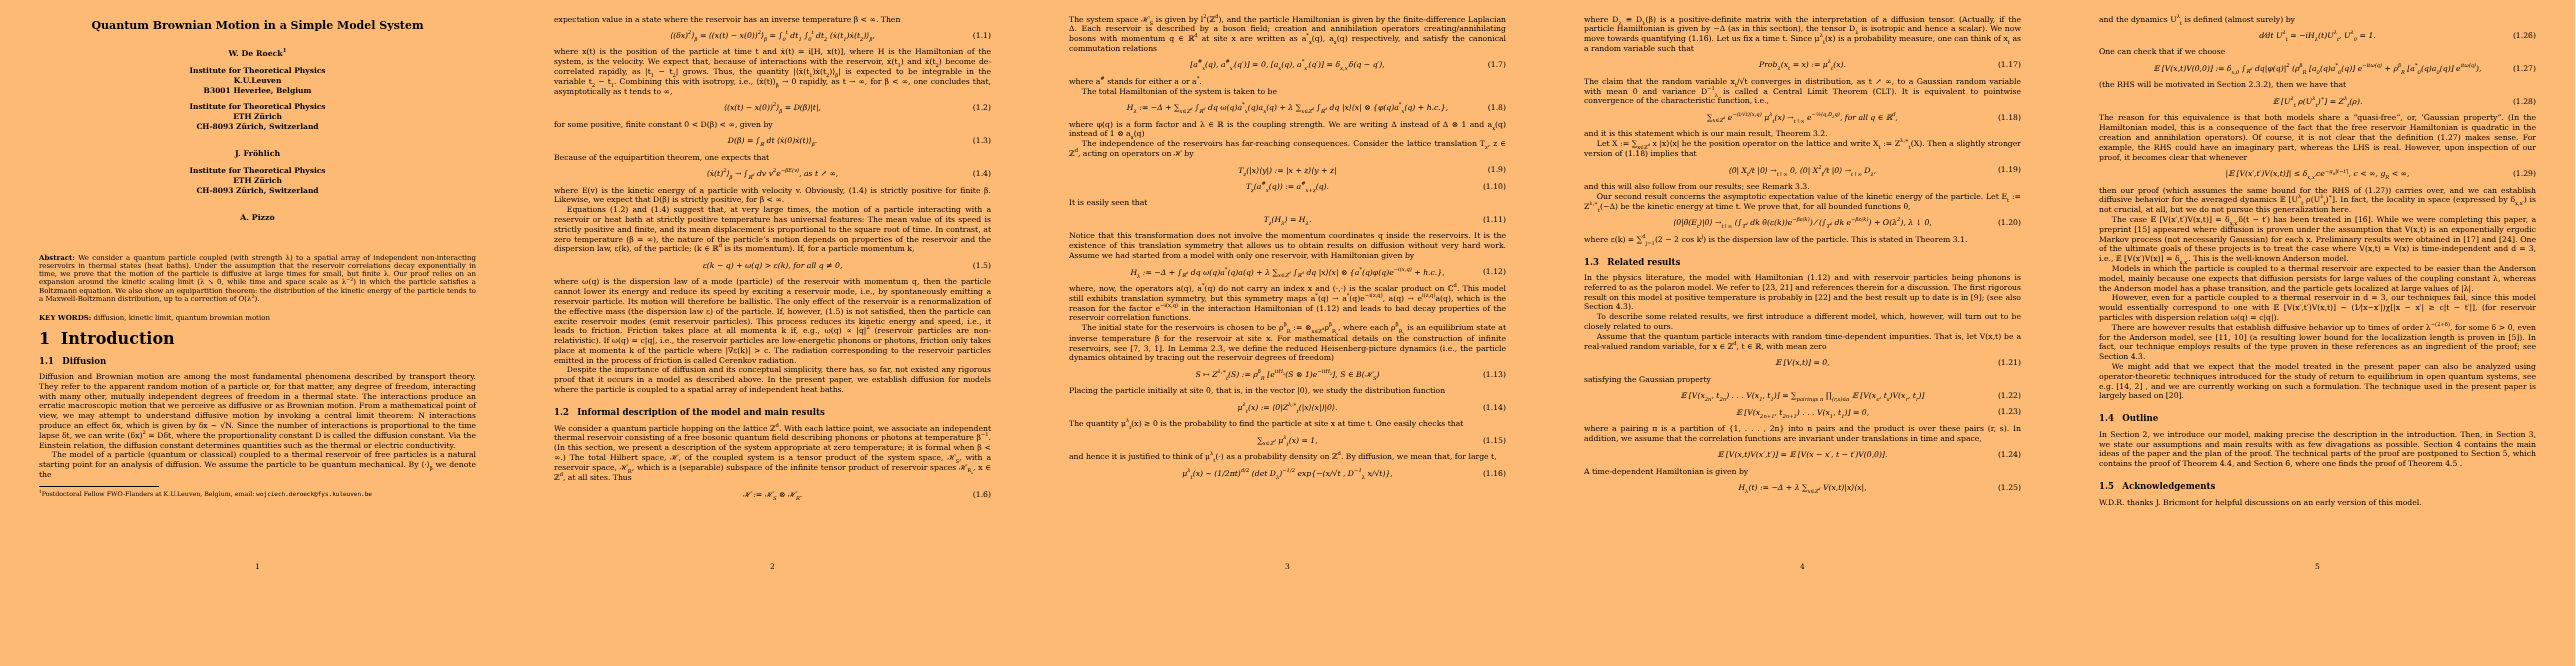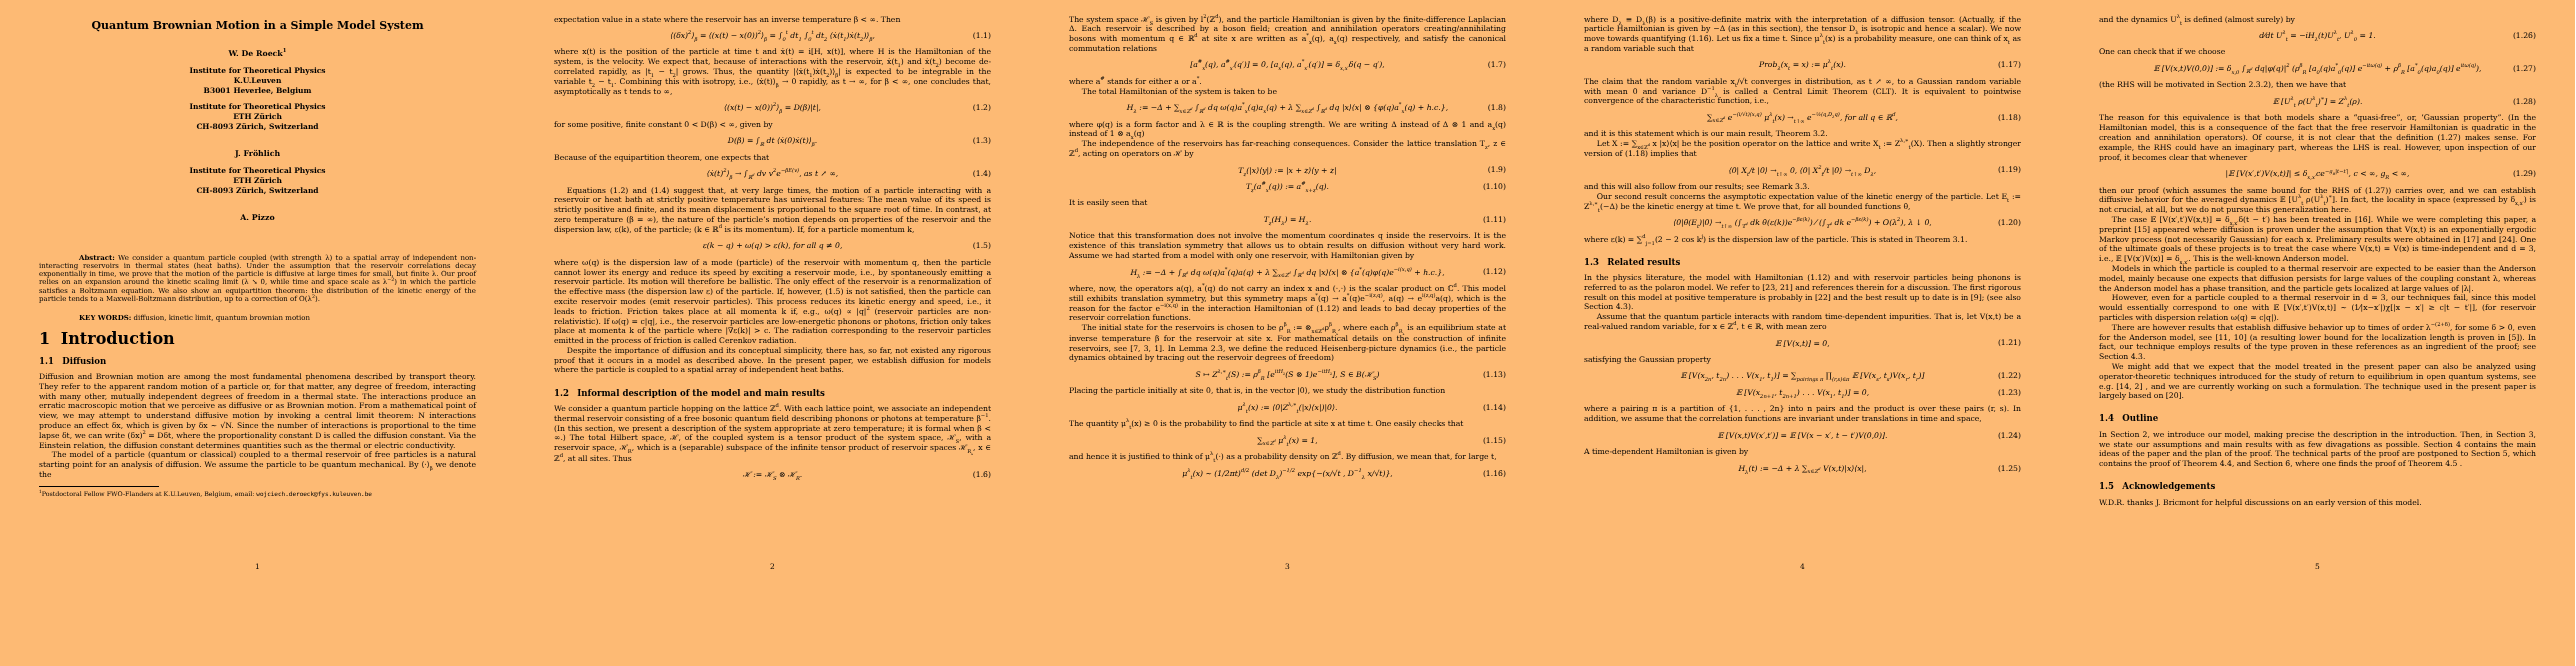--- a/index.html
+++ b/index.html
@@ -14,21 +14,21 @@
   }
   .pages{position:absolute;left:0;top:0;display:flex;}
   .page{width:515px;height:667px;position:relative;box-sizing:border-box;
     padding:14.5px 39px 0 39px;overflow:hidden;background:#fdba74;}
   .body{font-size:7.7px;line-height:9.8px;text-align:justify;}
   sup,sub{font-size:68%;line-height:0;}
   .b-title{font-size:11px;line-height:13.3px;font-weight:700;text-align:center;margin-top:4.4px;}
   .b-author{font-size:7.8px;font-weight:700;text-align:center;margin-top:17px;}
   .b-affil{font-size:7.5px;line-height:10px;font-weight:700;text-align:center;margin-top:7.2px;}
   .b-affil + .b-affil{margin-top:5.6px;}
-  .b-labeled .lbl{font-weight:700;margin-left:40px;}
+  .b-labeled .lbl{font-weight:700;}
   .abstract{margin-top:31px;font-size:7px;line-height:8.3px;text-align:justify;}
   .keywords{margin-top:7.2px;font-size:7px;line-height:13px;}
   .b-h1{margin-top:9px;margin-bottom:3.3px;font-size:16px;font-weight:700;}
   .b-h1 .hnum{margin-right:10.6px;}
   .b-h2{margin-top:13.3px;margin-bottom:5.6px;font-size:8.6px;font-weight:700;}
   .b-h2 .hnum{margin-right:8.3px;}
   .b-p{margin:0;}
   .b-p.indent{text-indent:12.8px;}
   .b-eq{position:relative;margin:6.7px 0;font-style:italic;}
   .b-eq .etext{display:block;text-align:center;margin:0 29px;}
@@ -90,20 +90,21 @@
         <div class="b-p">for some positive, finite constant 0 &lt; D(β) &lt; ∞, given by</div>
         <div class="b-eq">
           <span class="etext">D(β) = ∫<sub>ℝ</sub> dt ⟨ẋ(0)ẋ(t)⟩<sub>β</sub>.</span>
           <span class="eqnum">(1.3)</span>
         </div>
         <div class="b-p">Because of the equipartition theorem, one expects that</div>
         <div class="b-eq">
           <span class="etext">⟨ẋ(t)<sup>2</sup>⟩<sub>β</sub> → ∫<sub>ℝ<sup>d</sup></sub> dv v<sup>2</sup>e<sup>−βE(v)</sup>,      as t ↗ ∞,</span>
           <span class="eqnum">(1.4)</span>
         </div>
+        <div class="b-p">where E(v) is the kinetic energy of a particle with velocity v.  Obviously, (1.4) is strictly positive for finite β. Likewise, we expect that D(β) is strictly positive, for β &lt; ∞.</div>
         <div class="b-p indent">Equations (1.2) and (1.4) suggest that, at very large times, the motion of a particle interacting with a reservoir or heat bath at strictly positive temperature has universal features: The mean value of its speed is strictly positive and finite, and its mean displacement is proportional to the square root of time.  In contrast, at zero temperature (β = ∞), the nature of the particle’s motion depends on properties of the reservoir and the dispersion law, ε(k), of the particle; (k ∈ ℝ<sup>d</sup> is its momentum). If, for a particle momentum k,</div>
         <div class="b-eq">
           <span class="etext">ε(k − q) + ω(q) &gt; ε(k),      for all q ≠ 0,</span>
           <span class="eqnum">(1.5)</span>
         </div>
         <div class="b-p">where ω(q) is the dispersion law of a mode (particle) of the reservoir with momentum q, then the particle cannot lower its energy and reduce its speed by exciting a reservoir mode, i.e., by spontaneously emitting a reservoir particle. Its motion will therefore be ballistic. The only effect of the reservoir is a renormalization of the effective mass (the dispersion law ε) of the particle. If, however, (1.5) is not satisfied, then the particle can excite reservoir modes (emit reservoir particles). This process reduces its kinetic energy and speed, i.e., it leads to friction. Friction takes place at all momenta k if, e.g., ω(q) ∝ |q|<sup>2</sup> (reservoir particles are non-relativistic).  If ω(q) = c|q|, i.e., the reservoir particles are low-energetic phonons or photons, friction only takes place at momenta k of the particle where |∇ε(k)| &gt; c. The radiation corresponding to the reservoir particles emitted in the process of friction is called Cerenkov radiation.</div>
         <div class="b-p indent">Despite the importance of diffusion and its conceptual simplicity, there has, so far, not existed any rigorous proof that it occurs in a model as described above. In the present paper, we establish diffusion for models where the particle is coupled to a spatial array of independent heat baths.</div>
         <div class="b-h2"><span class="hnum">1.2</span><span class="htxt">Informal description of the model and main results</span></div>
         <div class="b-p">We consider a quantum particle hopping on the lattice ℤ<sup>d</sup>.  With each lattice point, we associate an independent thermal reservoir consisting of a free bosonic quantum field describing phonons or photons at temperature β<sup>−1</sup>. (In this section, we present a description of the system appropriate at zero temperature; it is formal when β &lt; ∞.) The total Hilbert space, ℋ, of the coupled system is a tensor product of the system space, ℋ<sub>S</sub>, with a reservoir space, ℋ<sub>R</sub>, which is a (separable) subspace of the infinite tensor product of reservoir spaces ℋ<sub>R<sub>x</sub></sub>, x ∈ ℤ<sup>d</sup>, at all sites. Thus</div>
         <div class="b-eq">
@@ -190,20 +191,21 @@
         </div>
         <div class="b-p">and this will also follow from our results; see Remark 3.3.</div>
         <div class="b-p indent">Our second result concerns the asymptotic expectation value of the kinetic energy of the particle.  Let E<sub>t</sub> := Z<sup>λ,∗</sup><sub>t</sub>(−Δ) be the kinetic energy at time t. We prove that, for all bounded functions θ,</div>
         <div class="b-eq">
           <span class="etext">⟨0|θ(E<sub>t</sub>)|0⟩  →<sub>t↑∞</sub>  (∫<sub>𝕋<sup>d</sup></sub> dk θ(ε(k))e<sup>−βε(k)</sup>) ⁄ (∫<sub>𝕋<sup>d</sup></sub> dk e<sup>−βε(k)</sup>) + O(λ<sup>2</sup>),      λ ↓ 0,</span>
           <span class="eqnum">(1.20)</span>
         </div>
         <div class="b-p">where ε(k) = ∑<sup>d</sup><sub>j=1</sub>(2 − 2 cos k<sup>j</sup>) is the dispersion law of the particle. This is stated in Theorem 3.1.</div>
         <div class="b-h2"><span class="hnum">1.3</span><span class="htxt">Related results</span></div>
         <div class="b-p">In the physics literature, the model with Hamiltonian (1.12) and with reservoir particles being phonons is referred to as the polaron model. We refer to [23, 21] and references therein for a discussion. The first rigorous result on this model at positive temperature is probably in [22] and the best result up to date is in [9]; (see also Section 4.3).</div>
+        <div class="b-p indent">To describe some related results, we first introduce a different model, which, however, will turn out to be closely related to ours.</div>
         <div class="b-p indent">Assume that the quantum particle interacts with random time-dependent impurities.  That is, let V(x,t) be a real-valued random variable, for x ∈ ℤ<sup>d</sup>, t ∈ ℝ, with mean zero</div>
         <div class="b-eq">
           <span class="etext">𝔼 [V(x,t)] = 0,</span>
           <span class="eqnum">(1.21)</span>
         </div>
         <div class="b-p">satisfying the Gaussian property</div>
         <div class="b-eq">
           <span class="etext">𝔼 [V(x<sub>2n</sub>, t<sub>2n</sub>) . . . V(x<sub>1</sub>, t<sub>1</sub>)]  =  ∑<sub>pairings π</sub> ∏<sub>(r,s)∈π</sub> 𝔼 [V(x<sub>s</sub>, t<sub>s</sub>)V(x<sub>r</sub>, t<sub>r</sub>)]</span>
           <span class="eqnum">(1.22)</span>
         </div>

